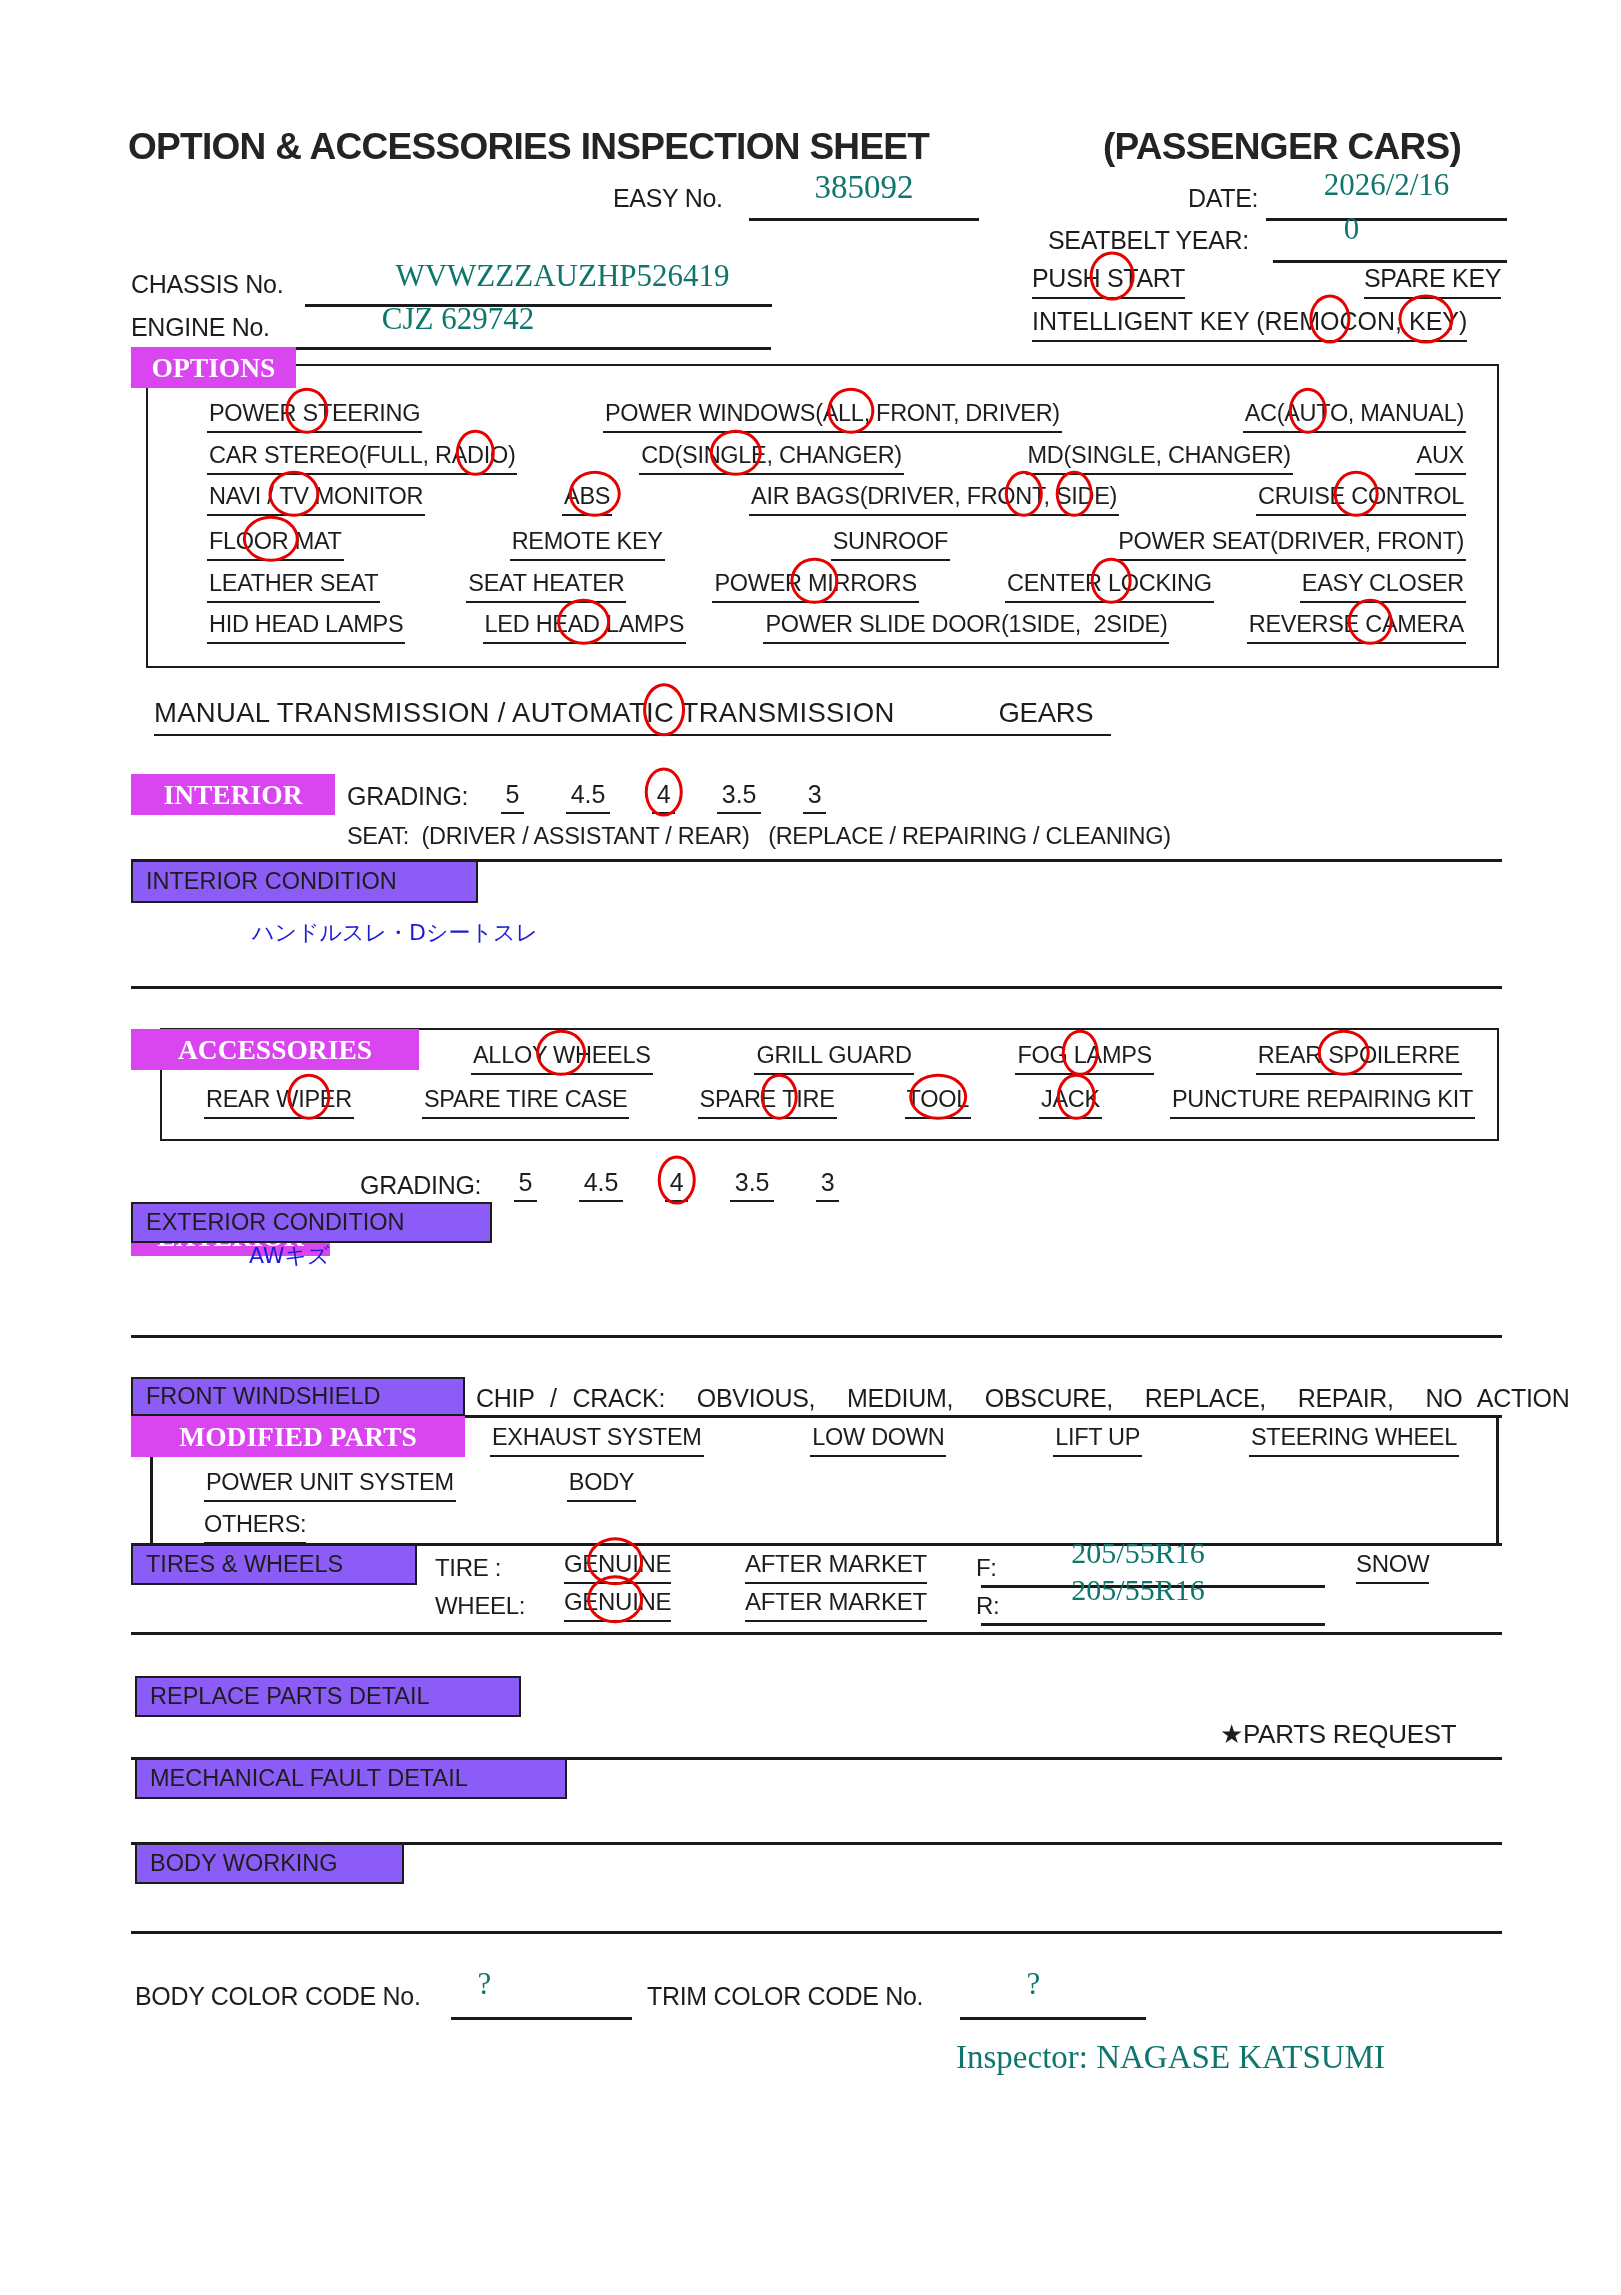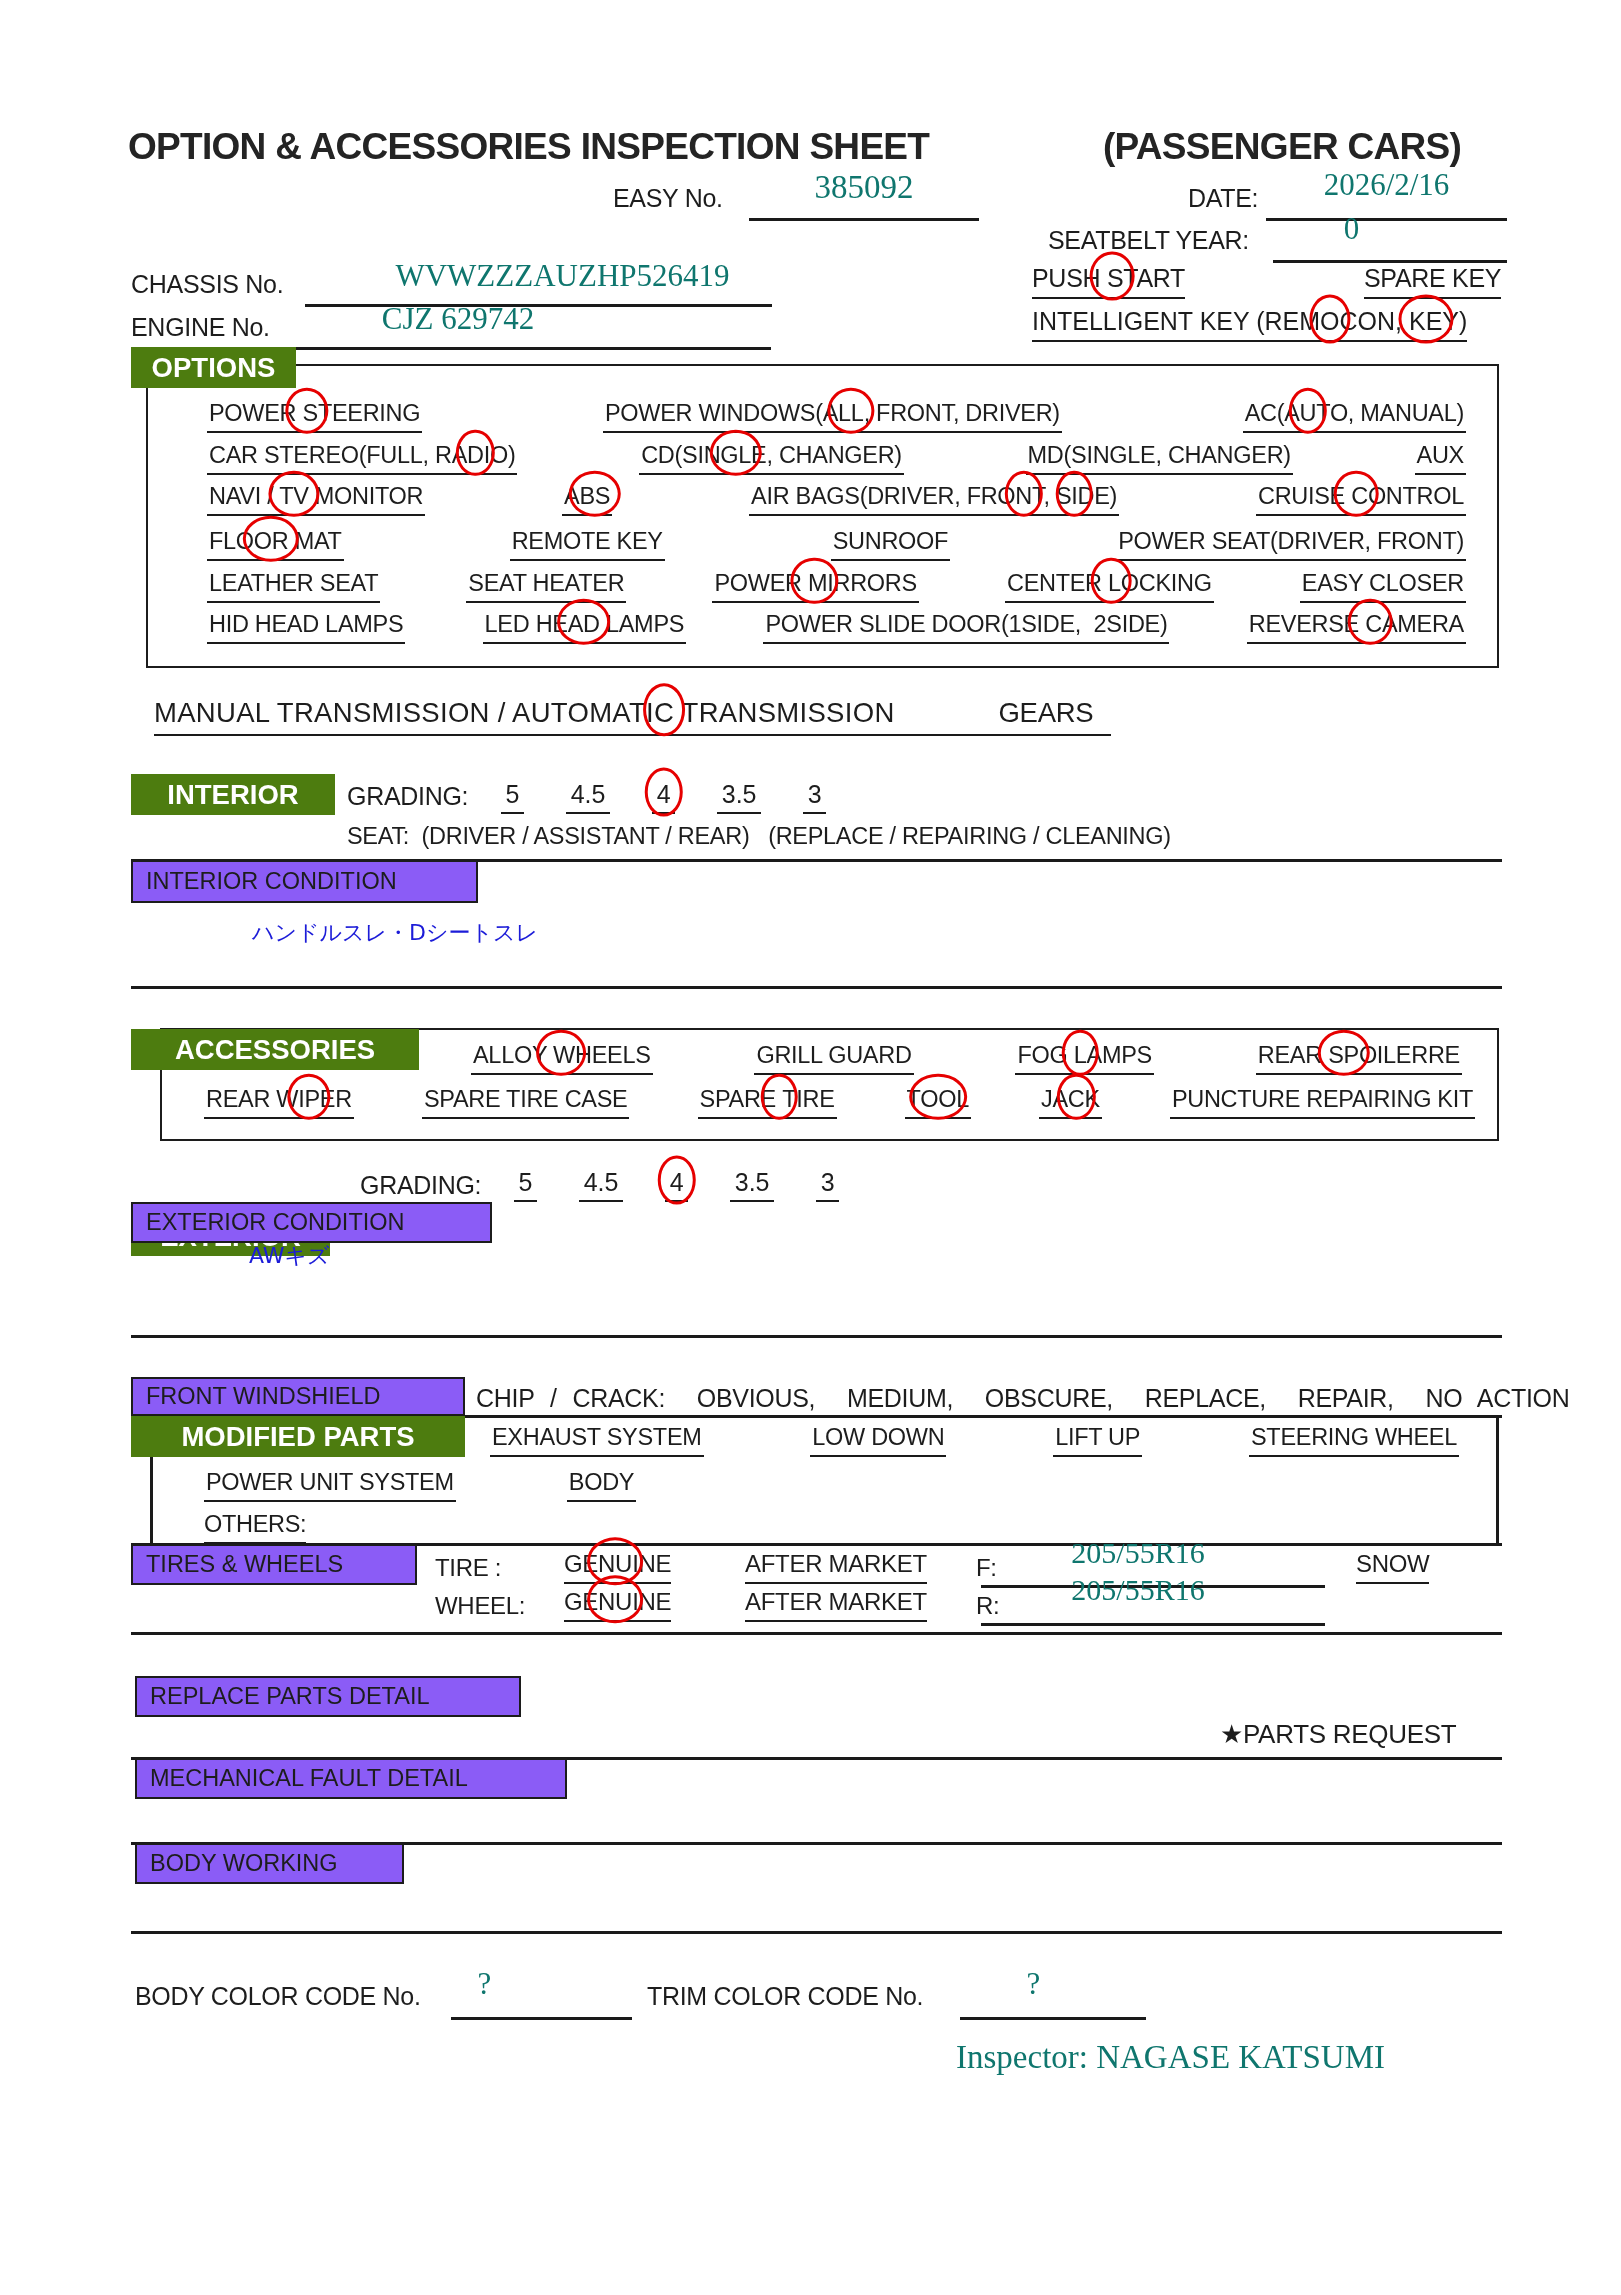--- a/index.html
+++ b/index.html
@@ -3,22 +3,22 @@
 <meta charset="utf-8">
 <style>
   html,body{margin:0;padding:0;background:#9a9a9a;}
   .page{position:relative;width:1622px;height:2295px;background:#ffffff;
         font-family:"Liberation Sans",sans-serif;color:#1d1d1d;overflow:hidden;}
   .lbl{position:absolute;white-space:pre;letter-spacing:-0.3px;}
   .b{font-weight:bold;}
   .u{border-bottom:2.6px solid #1a1a1a;padding-bottom:3.9px;}
   .bar{position:absolute;height:2.6px;background:#1a1a1a;}
   .vbar{position:absolute;width:2.6px;background:#1a1a1a;}
-  .blackbox{position:absolute;background:#4d7c0f;color:#ffffff;font-weight:bold;
-            display:flex;align-items:center;justify-content:center;white-space:pre;}
+  .blackbox{position:absolute;background:#d946ef;color:#ffffff;font-weight:bold;
+            display:flex;align-items:center;justify-content:center;white-space:pre;font-family:Liberation Serif, serif;}
   .wbox{position:absolute;background:#8b5cf6;border:2.6px solid #1c1c1c;display:flex;align-items:center;
         padding-left:13px;box-sizing:border-box;white-space:pre;}
   .secbox{position:absolute;border:2.6px solid #1c1c1c;background:transparent;}
   .optrow{position:absolute;display:flex;justify-content:space-between;box-sizing:border-box;}
   .opt{border-bottom:2.6px solid #1a1a1a;padding:0 2px 3.9px;white-space:pre;letter-spacing:-0.3px;}
   .gradesrow{position:absolute;display:flex;gap:42px;}
   .grade{border-bottom:2.6px solid #1a1a1a;padding:0 4.6px 3.3px;}
   .blue{position:absolute;color:#0f766e;font-family:"Liberation Serif",serif;text-align:center;white-space:pre;}
   .bluesans{position:absolute;color:#1c1cd8;font-family:"DejaVu Sans",sans-serif;white-space:pre;}
   .ring{position:relative;white-space:pre;}

